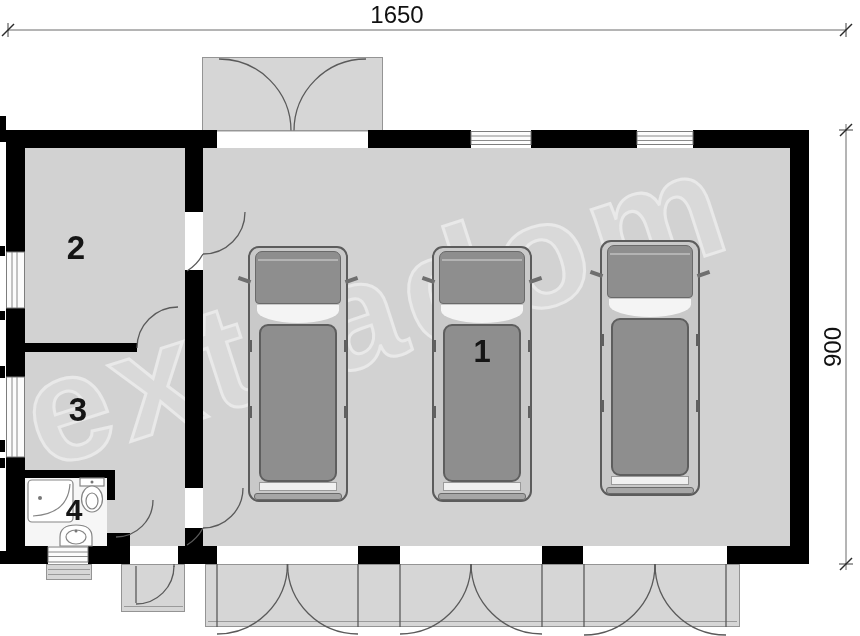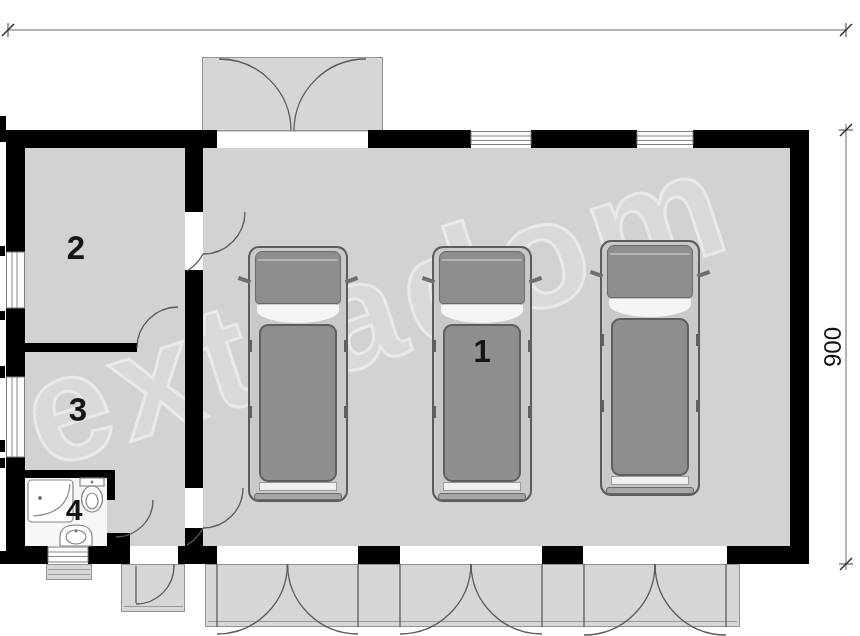--- a/index.html
+++ b/index.html
@@ -227,19 +227,20 @@
       <line x1="840" y1="36" x2="852" y2="24"></line>
       <line x1="8" y1="23" x2="8" y2="37" stroke-width="0.9"></line>
       <line x1="846" y1="23" x2="846" y2="37" stroke-width="0.9"></line>
       <line x1="840" y1="136" x2="852" y2="124"></line>
       <line x1="840" y1="570" x2="852" y2="558"></line>
       <line x1="839" y1="130" x2="853" y2="130" stroke-width="0.9"></line>
       <line x1="839" y1="564" x2="853" y2="564" stroke-width="0.9"></line>
     </g>
   </svg>
 
+  <div class="dim" id="dim-w" style="left:347px;top:2px;">1650</div>
   <div class="dim" id="dim-h" style="left:793px;top:334px;">900</div>
   <div class="lbl" style="left:462px;top:330px;font-size:31px;">1</div>
   <div class="lbl" style="left:56px;top:226px;">2</div>
   <div class="lbl" style="left:58px;top:388px;">3</div>
   <div class="lbl" style="left:54px;top:488px;font-size:30px;">4</div>
 
 </div>
 
 </body></html>

